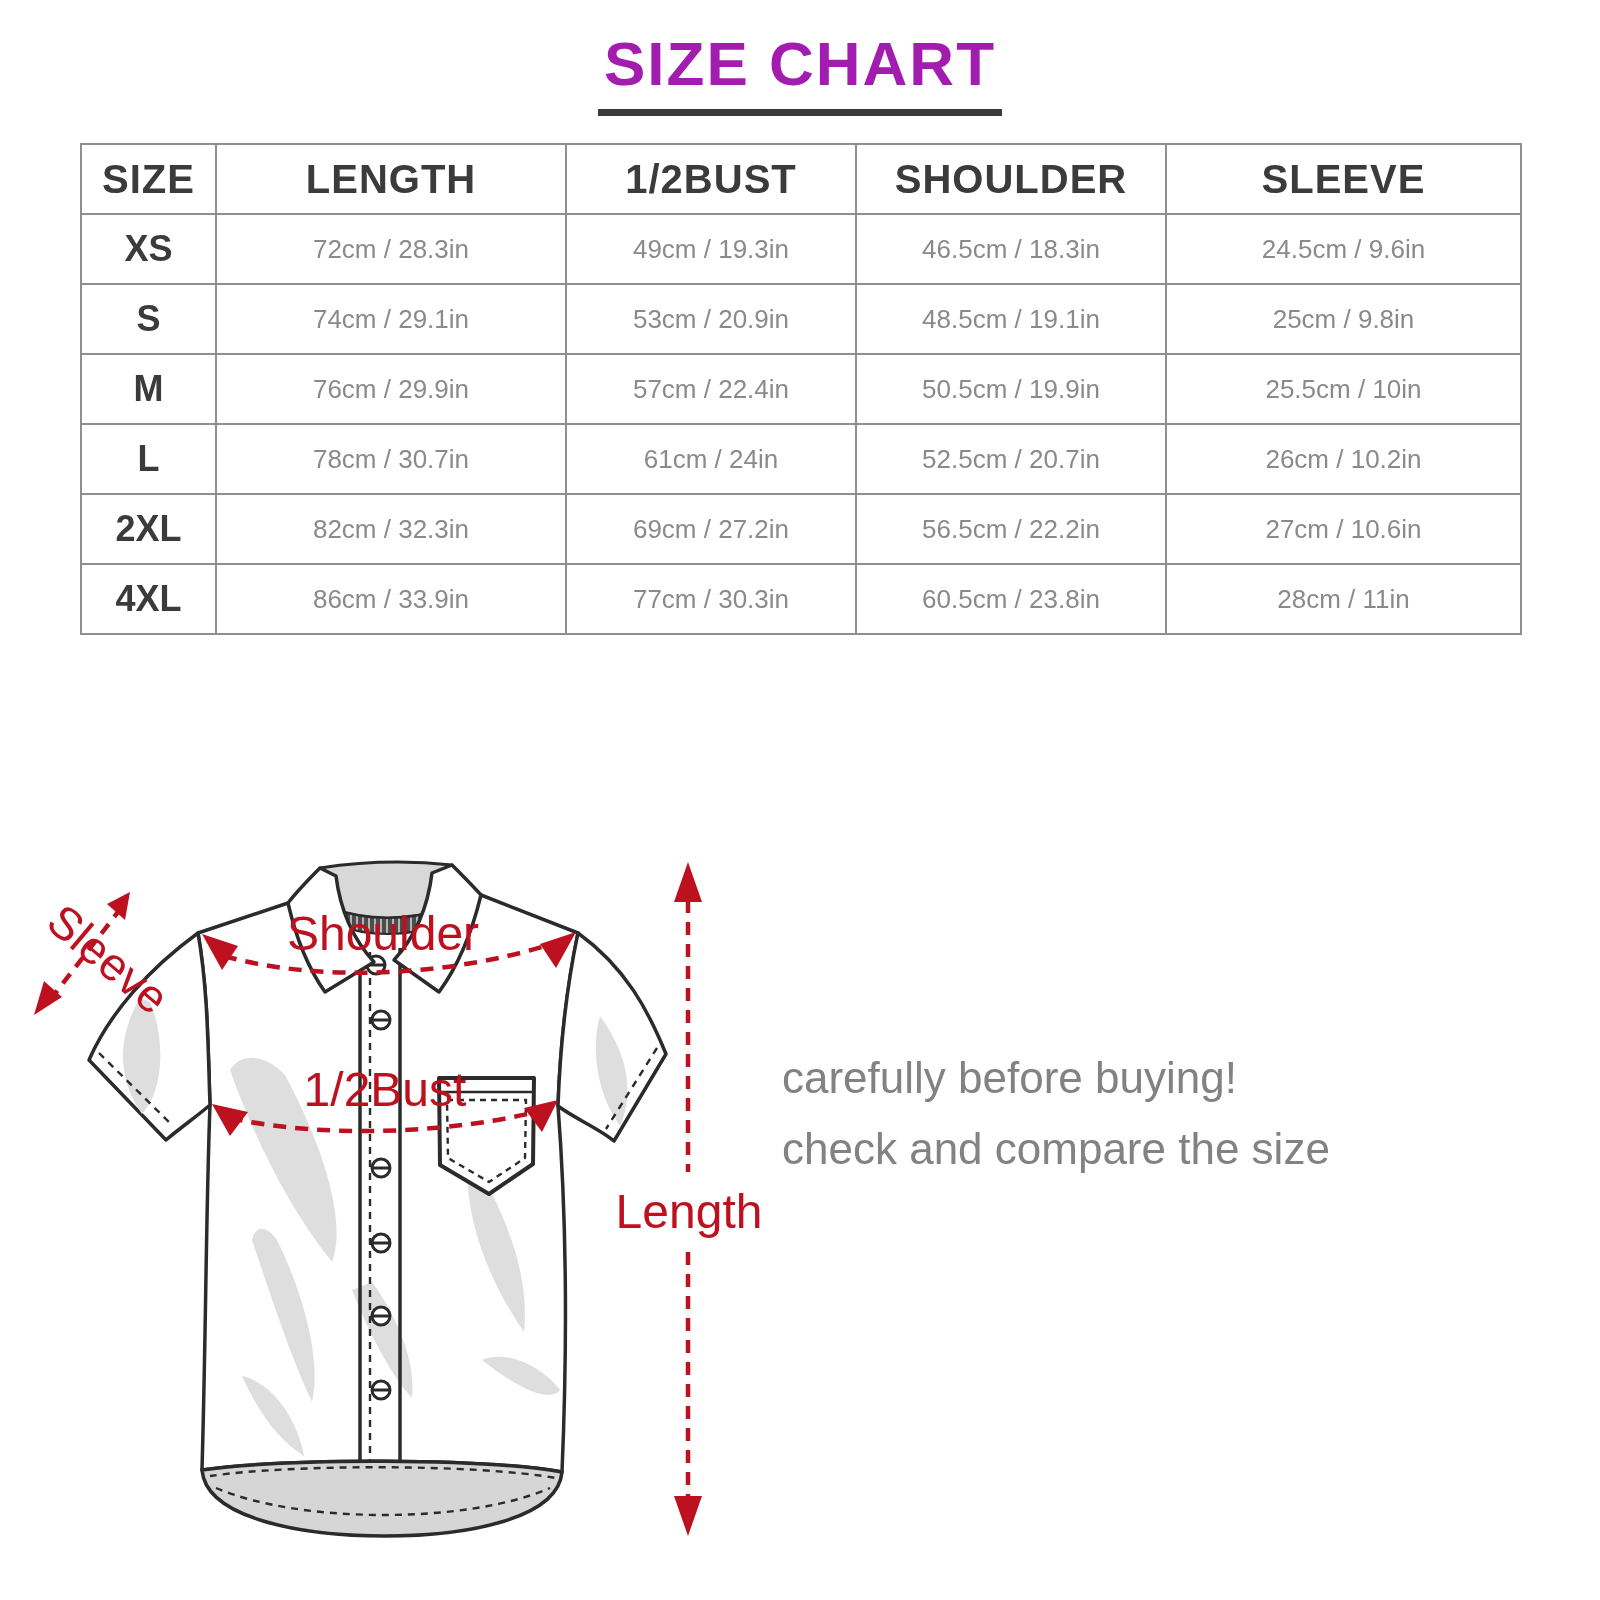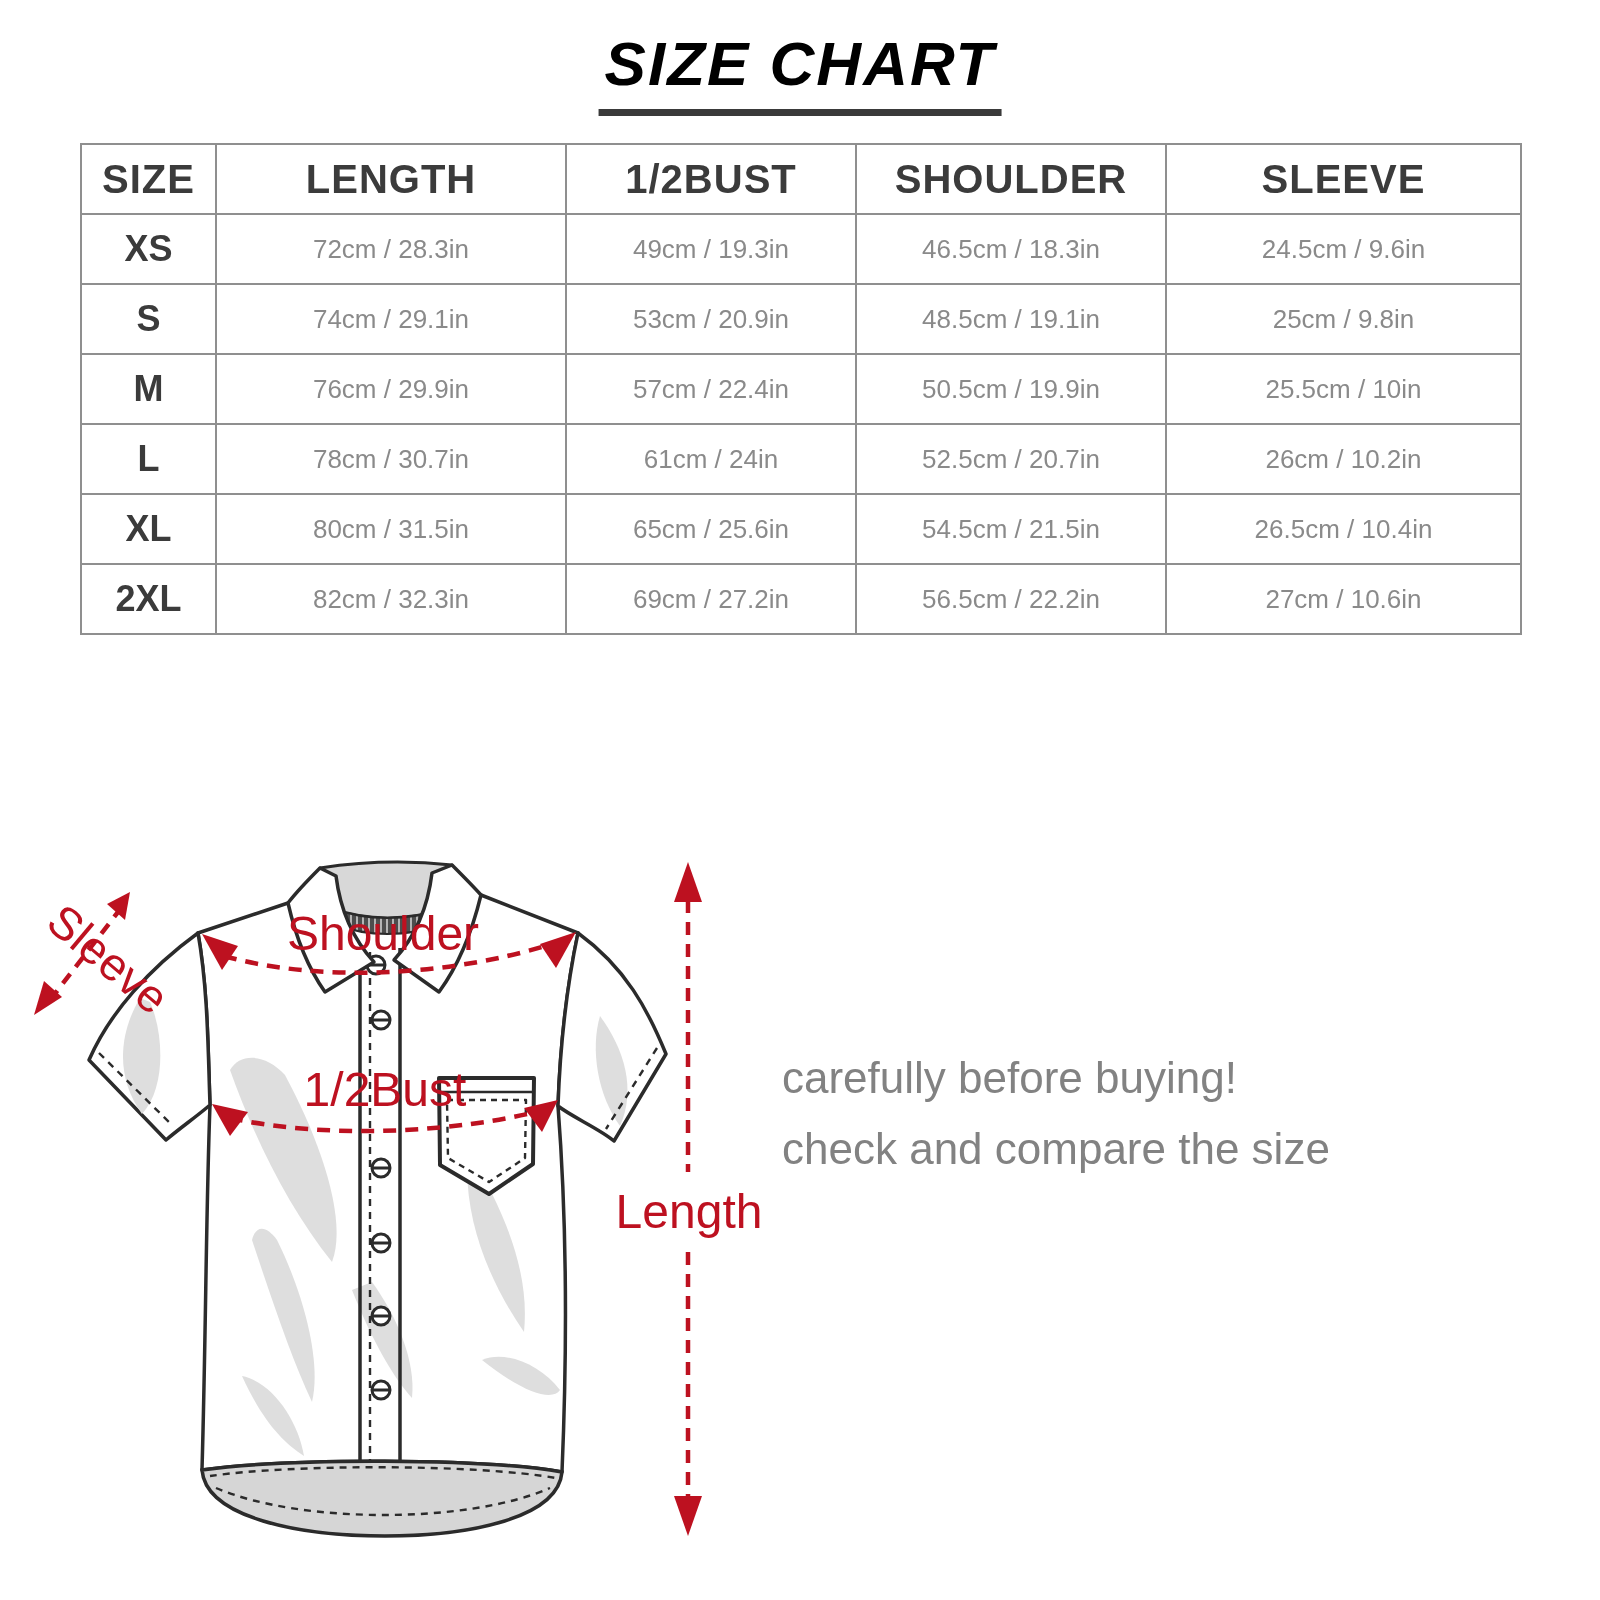--- a/index.html
+++ b/index.html
@@ -11,22 +11,22 @@
     --note-text:#828282;
   }
   *{box-sizing:border-box;}
   html,body{margin:0;padding:0;}
   body{
     width:1600px;height:1600px;background:#ffffff;position:relative;
     font-family:"Liberation Sans",sans-serif;overflow:hidden;
   }
   .title{
     position:absolute;top:28px;left:50%;transform:translateX(-50%);
-    font-size:62px;font-weight:bold;color:#000000;letter-spacing:2px;
-    border-bottom:7px solid #3a3a3a;padding:0 6px 10px 6px;white-space:nowrap;font-style:italic;
+    font-size:62px;font-weight:bold;color:#a21caf;letter-spacing:2px;
+    border-bottom:7px solid #3a3a3a;padding:0 6px 10px 6px;white-space:nowrap;
   }
   table.size-table{
     position:absolute;top:143px;left:80px;width:1440px;
     border-collapse:collapse;table-layout:fixed;
   }
   .size-table th,.size-table td{
     border:2px solid var(--table-border);
     text-align:center;vertical-align:middle;height:70px;
     white-space:nowrap;overflow:hidden;
   }
@@ -86,32 +86,32 @@
         <td>25.5cm / 10in</td>
       </tr>
       <tr>
         <th>L</th>
         <td>78cm / 30.7in</td>
         <td>61cm / 24in</td>
         <td>52.5cm / 20.7in</td>
         <td>26cm / 10.2in</td>
       </tr>
       <tr>
-        <th>XL</th>
-        <td>80cm / 31.5in</td>
-        <td>65cm / 25.6in</td>
-        <td>54.5cm / 21.5in</td>
-        <td>26.5cm / 10.4in</td>
-      </tr>
-      <tr>
         <th>2XL</th>
         <td>82cm / 32.3in</td>
         <td>69cm / 27.2in</td>
         <td>56.5cm / 22.2in</td>
         <td>27cm / 10.6in</td>
+      </tr>
+      <tr>
+        <th>4XL</th>
+        <td>86cm / 33.9in</td>
+        <td>77cm / 30.3in</td>
+        <td>60.5cm / 23.8in</td>
+        <td>28cm / 11in</td>
       </tr>
     </tbody>
 </table>
 
 <svg class="shirt" width="780" height="780" viewBox="0 0 780 780">
 
   <defs>
     <pattern id="hatch" width="6" height="14" patternUnits="userSpaceOnUse">
       <rect width="6" height="14" fill="#4d4d4d"></rect>
       <line x1="3" y1="0" x2="3" y2="14" stroke="#cfcfcf" stroke-width="1.6"></line>

